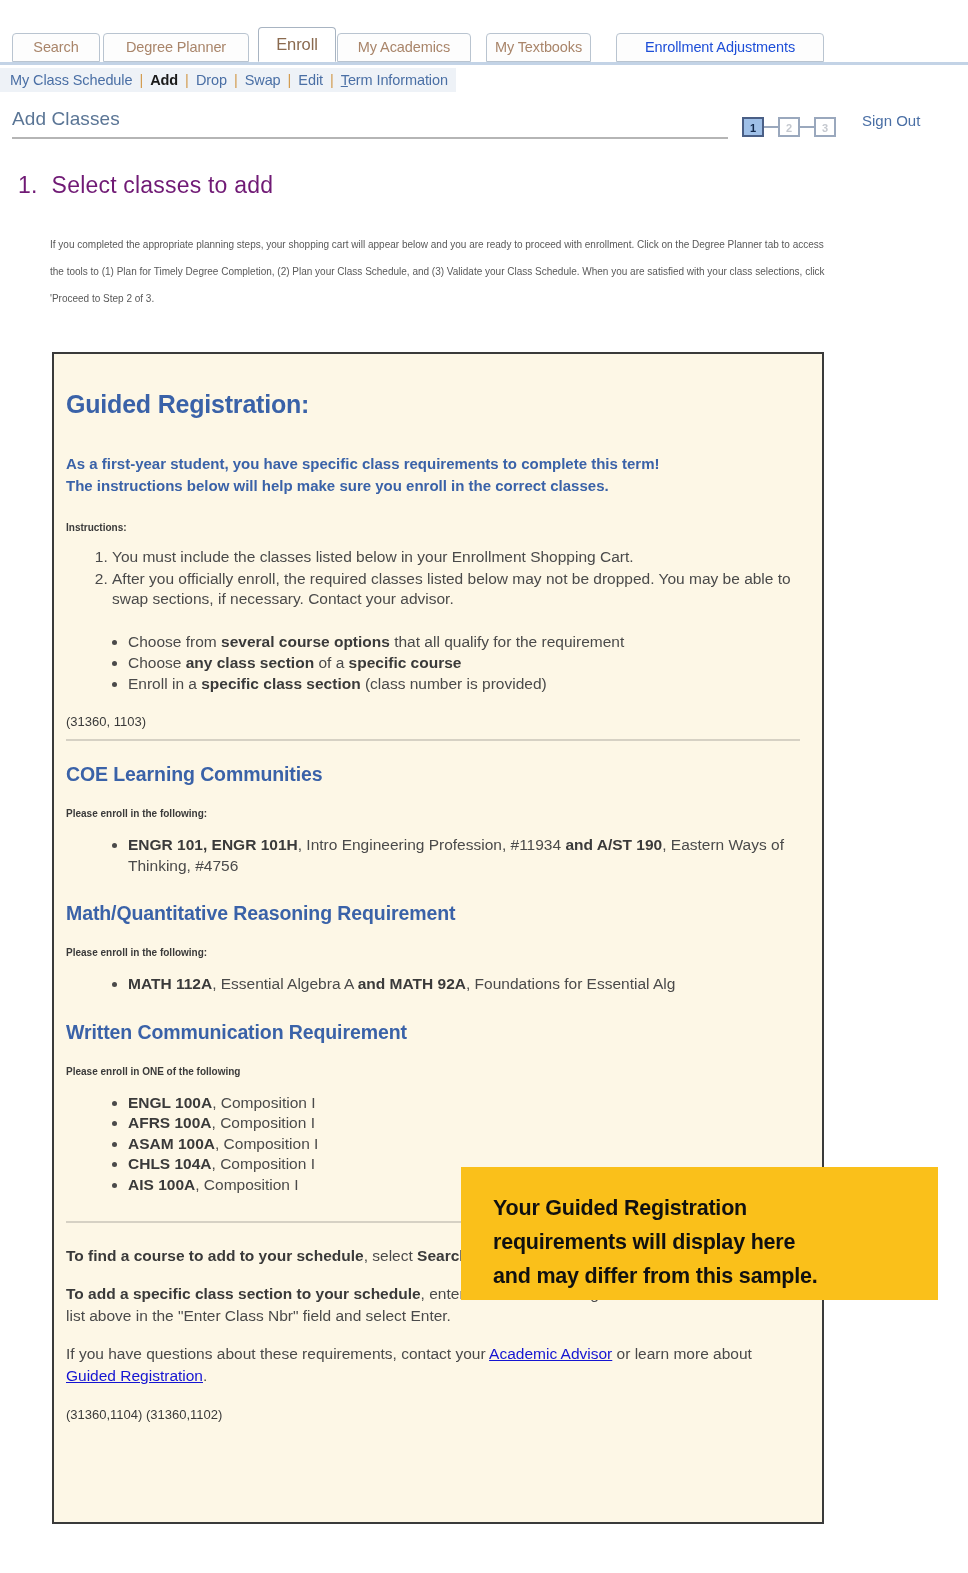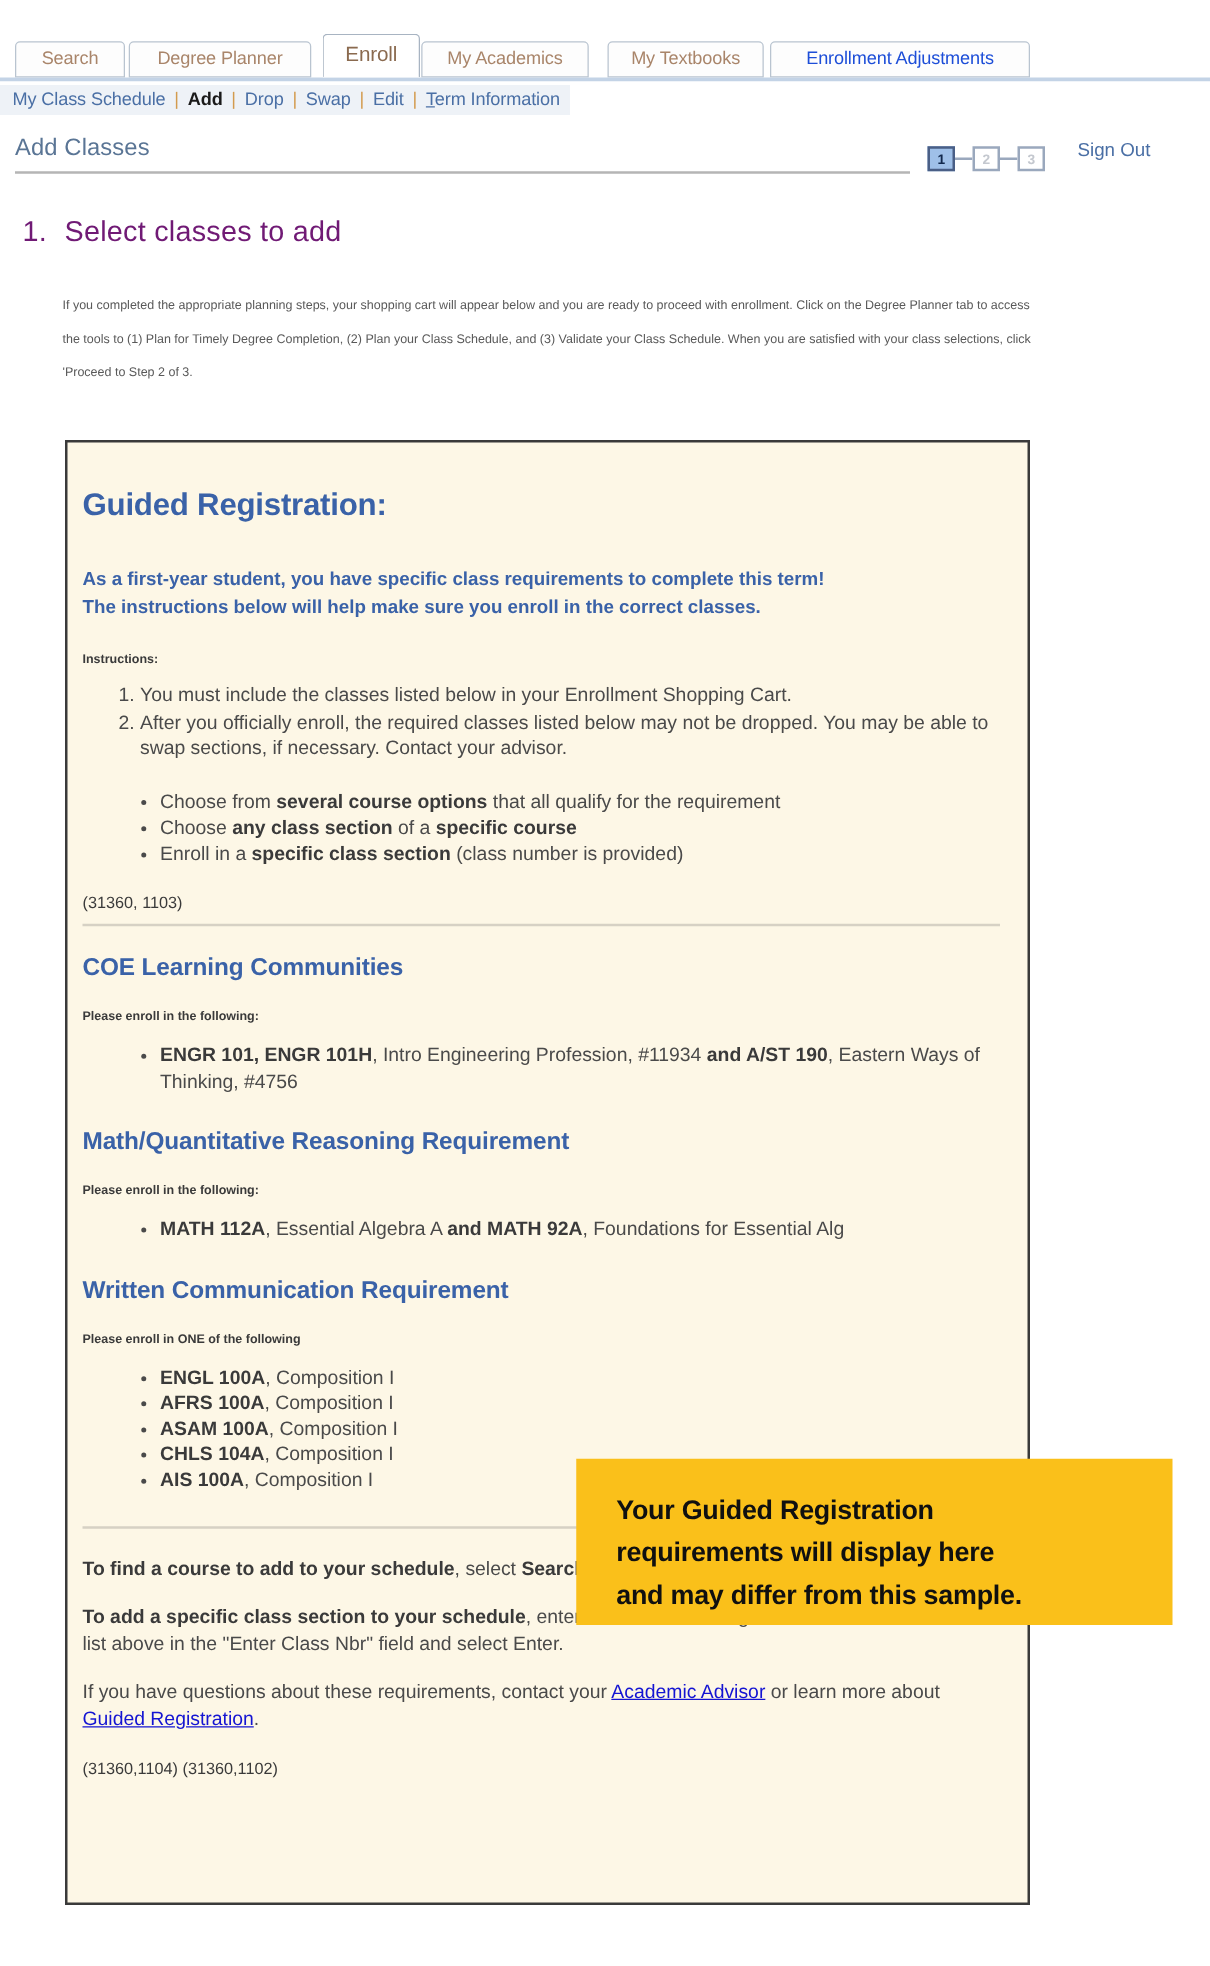--- a/index.html
+++ b/index.html
@@ -273,21 +273,21 @@
   }
 </style>
 </head>
 <body>
 
 <div class="tabbar" id="tabbar">
     <div class="tab" style="left: 12px; width: 88px;">Search</div>
     <div class="tab" style="left: 103px; width: 146px;">Degree Planner</div>
     <div class="tab active" style="left: 258px; width: 78px;">Enroll</div>
     <div class="tab" style="left: 337px; width: 134px;">My Academics</div>
-    <div class="tab" style="left: 486px; width: 125px;">My Textbooks</div>
+    <div class="tab" style="left: 486px; width: 105px;">My Textbooks</div>
     <div class="tab bluish" style="left: 616px; width: 208px;">Enrollment Adjustments</div>
   </div>
 <div class="tabbar-underline"></div>
 
 <div class="subnav" id="subnav">
     <a href="#" class="">My Class Schedule</a>
     <span class="sep">|</span>
     <a href="#" class="current">Add</a>
     <span class="sep">|</span>
     <a href="#" class="">Drop</a>

